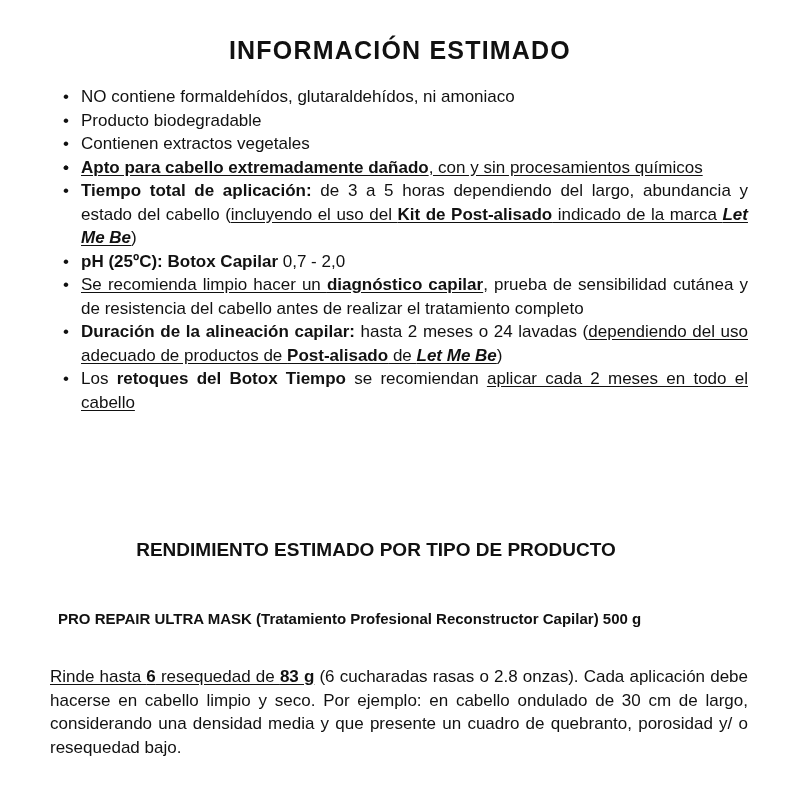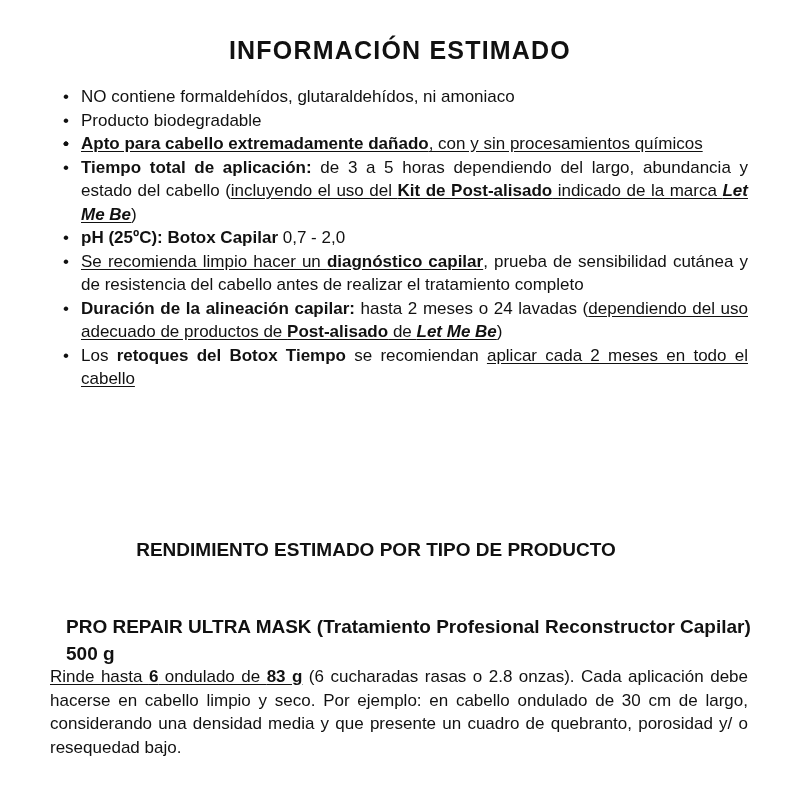--- a/index.html
+++ b/index.html
@@ -7,40 +7,40 @@
            font-family:"Liberation Sans", sans-serif; color:#111111; }
     .title { position:absolute; top:36px; left:0; width:800px; text-align:center;
              font-size:25px; font-weight:bold; letter-spacing:1.2px; margin:0; }
     ul.info { position:absolute; top:85px; left:60px; width:688px; margin:0; padding:0;
               list-style:none; font-size:17px; line-height:23.5px; }
     ul.info li { position:relative; padding-left:21px; text-align:justify; }
     ul.info li .bullet { position:absolute; left:3px; top:0; }
     u { text-underline-offset:2px; }
     .h2 { position:absolute; top:535px; left:0; width:744px; text-align:center;
           font-size:19px; font-weight:bold; margin:4px; }
-    .h3 { position:absolute; top:597px; left:50px; width:700px; font-size:19px;
-          font-weight:bold; line-height:27px; margin:16px; }
+    .h3 { position:absolute; top:597px; left:50px; width:700px; font-size:15px;
+          font-weight:bold; line-height:27px; margin:8px; }
     .para { position:absolute; top:665px; left:50px; width:698px; font-size:17px;
             line-height:23.5px; text-align:justify; margin:0; }
   </style>
 </head>
 <body>
 
 <h1 class="title">INFORMACIÓN ESTIMADO</h1>
 
 <ul class="info">
   <li><span class="bullet">•</span><span>NO contiene formaldehídos, glutaraldehídos, ni amoniaco</span></li>
   <li><span class="bullet">•</span><span>Producto biodegradable</span></li>
-  <li><span class="bullet">•</span></li>
+  <li><span class="bullet">•</span><span>Contienen extractos vegetales</span></li>
   <li><span class="bullet">•</span></li>
   <li><span class="bullet">•</span><u><b>Apto para cabello extremadamente dañado</b><span>, con y sin procesamientos químicos</span></u></li>
   <li><span class="bullet">•</span><b>Tiempo total de aplicación:</b><span> de 3 a 5 horas dependiendo del largo, abundancia y estado del cabello (</span><u><span>incluyendo el uso del </span><b>Kit de Post-alisado</b><span> indicado de la marca </span><b><i>Let Me Be</i></b></u><span>)</span></li>
   <li><span class="bullet">•</span><b>pH (25ºC): Botox Capilar</b><span> 0,7 - 2,0</span></li>
   <li><span class="bullet">•</span><u><span>Se recomienda limpio hacer un </span><b>diagnóstico capilar</b></u><span>, prueba de sensibilidad cutánea y de resistencia del cabello antes de realizar el tratamiento completo</span></li>
   <li><span class="bullet">•</span><b>Duración de la alineación capilar:</b><span> hasta 2 meses o 24 lavadas (</span><u><span>dependiendo del uso adecuado de productos de </span><b>Post-alisado</b><span> de </span><b><i>Let Me Be</i></b></u><span>)</span></li>
   <li><span class="bullet">•</span><span>Los </span><b>retoques del Botox Tiempo</b><span> se recomiendan </span><u>aplicar cada 2 meses en todo el cabello</u></li>
 </ul>
 
 <h2 class="h2">RENDIMIENTO ESTIMADO POR TIPO DE PRODUCTO</h2>
 
 <h3 class="h3">PRO REPAIR ULTRA MASK (Tratamiento Profesional Reconstructor Capilar) 500 g</h3>
 
-<p class="para"><u><span>Rinde hasta </span><b>6</b><span> ondulado de </span><b>83 g</b></u><span> (6 cucharadas rasas o 2.8 onzas). Cada aplicación debe hacerse en cabello limpio y seco. Por ejemplo: en cabello ondulado de 30 cm de largo, considerando una densidad media y que presente un cuadro de quebranto, porosidad y/ o resequedad bajo.</span></p>
+<p class="para"><u><span>Rinde hasta </span><b>6</b><span> resequedad de </span><b>83 g</b></u><span> (6 cucharadas rasas o 2.8 onzas). Cada aplicación debe hacerse en cabello limpio y seco. Por ejemplo: en cabello ondulado de 30 cm de largo, considerando una densidad media y que presente un cuadro de quebranto, porosidad y/ o resequedad bajo.</span></p>
 
 </body></html>

